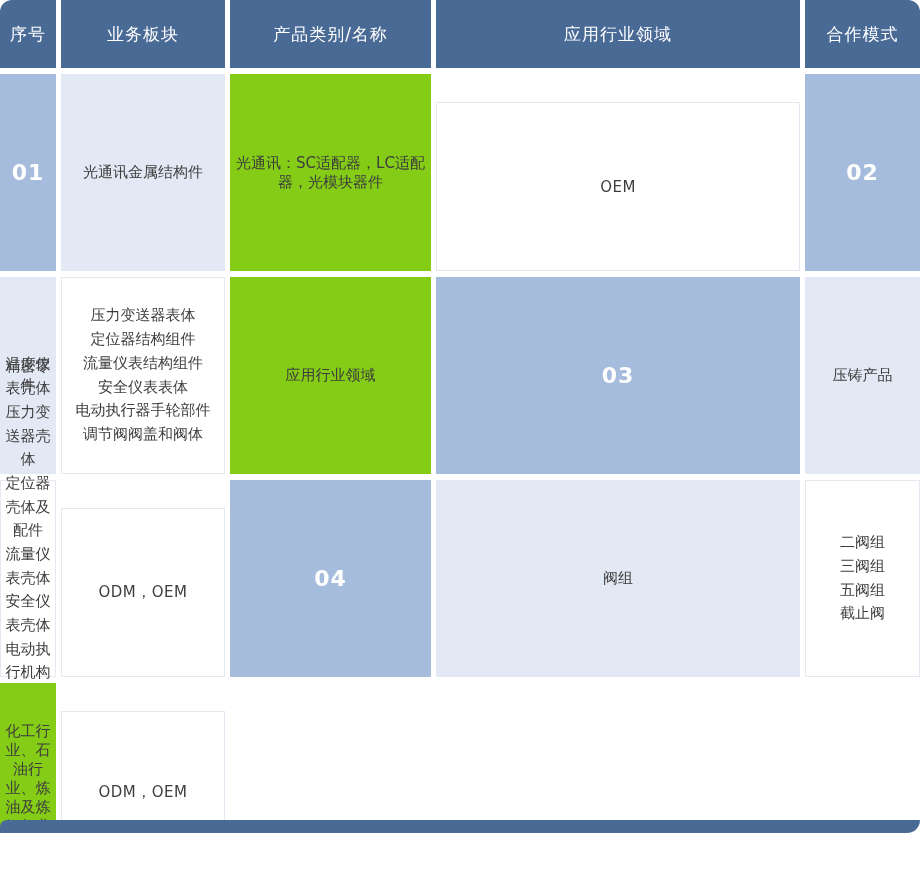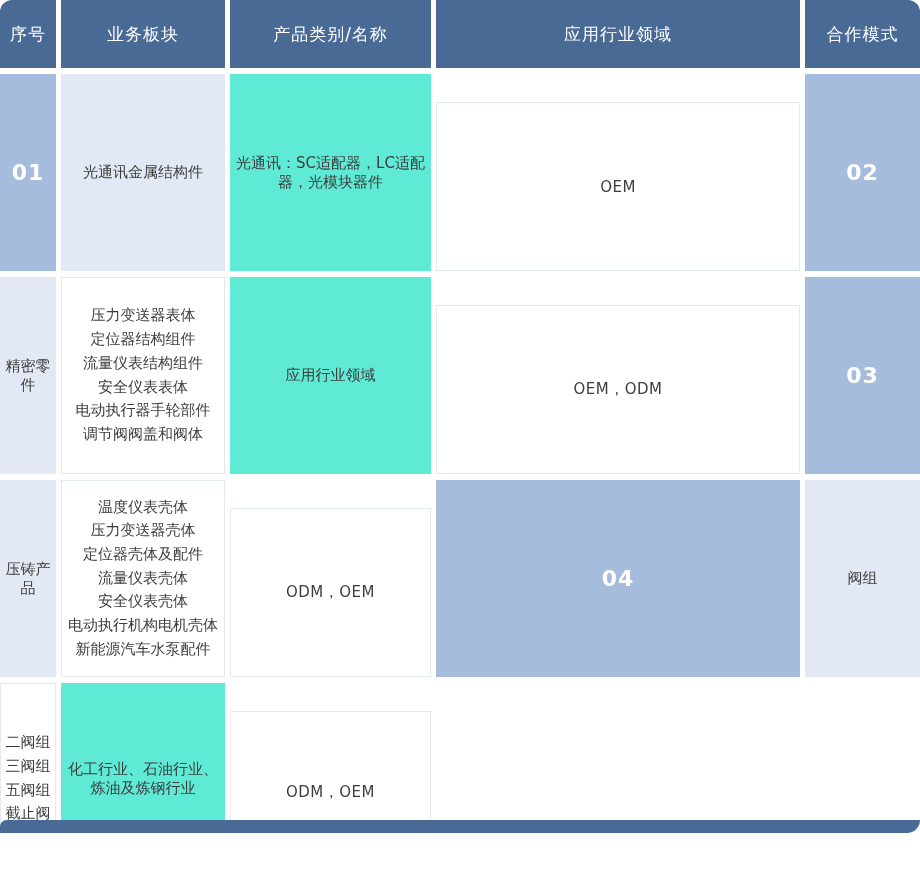--- a/index.html
+++ b/index.html
@@ -52,21 +52,21 @@
   }
   .prod {
     background: #ffffff;
     border: 1px solid #e4e8f0;
     color: #3d3d3d;
     font-size: 15px;
     line-height: 1.58;
     white-space: pre-line;
   }
   .ind {
-    background: #5eead4;
+    background: #84cc16;
     color: #3d3d3d;
     font-size: 15px;
   }
   .coop {
     background: #ffffff;
     border: 1px solid #e4e8f0;
     color: #3d3d3d;
     font-size: 15px;
     letter-spacing: 0.5px;
     margin-top: 28px;
@@ -100,21 +100,20 @@
 
     <div class="cell idx">02</div>
     <div class="cell seg">精密零件</div>
     <div class="cell prod">压力变送器表体
 定位器结构组件
 流量仪表结构组件
 安全仪表表体
 电动执行器手轮部件
 调节阀阀盖和阀体</div>
     <div class="cell ind">应用行业领域</div>
-    <div class="cell coop">OEM，ODM</div>
 
     <div class="cell idx">03</div>
     <div class="cell seg">压铸产品</div>
     <div class="cell prod">温度仪表壳体
 压力变送器壳体
 定位器壳体及配件
 流量仪表壳体
 安全仪表壳体
 电动执行机构电机壳体
 新能源汽车水泵配件</div>

